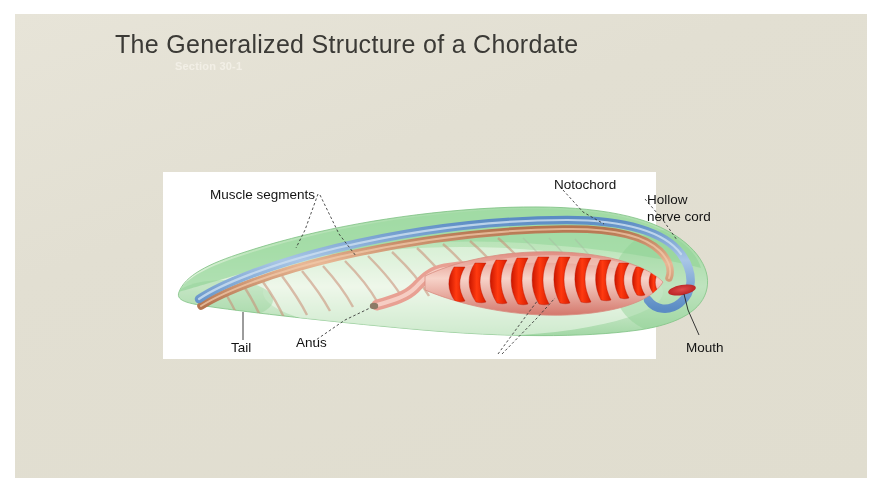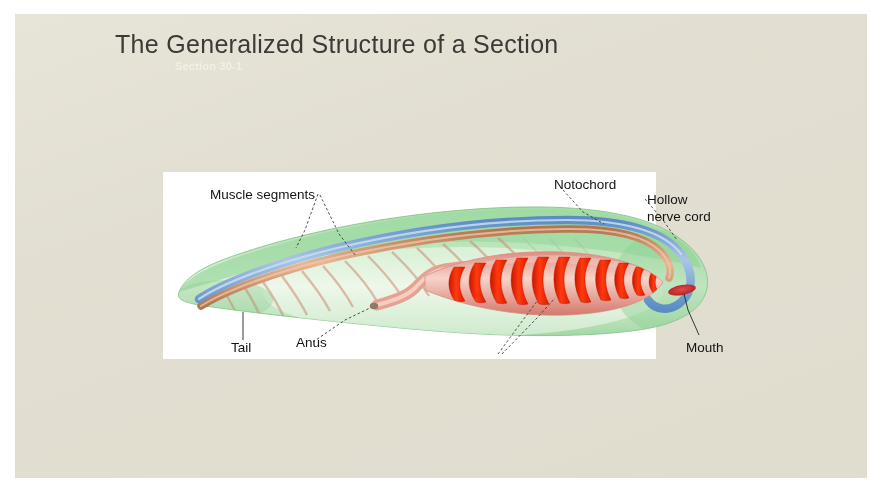--- a/index.html
+++ b/index.html
@@ -77,21 +77,21 @@
     stroke-width: 0.85;
     fill: none;
     stroke-dasharray: 2.6 2.2;
   }
 </style>
 </head>
 <body>
 
 <div id="slide">
 
-  <div id="title">The Generalized Structure of a Section</div>
+  <div id="title">The Generalized Structure of a Chordate</div>
   <div id="subtitle">Section 30-1</div>
 
   <div id="figure-box">
     <svg id="figure-svg" viewBox="0 0 565 187">
       <defs>
         <linearGradient id="bodyGrad" x1="0" y1="0" x2="0" y2="1">
           <stop offset="0%" stop-color="#a7dcaa"></stop>
           <stop offset="35%" stop-color="#bfe6bd"></stop>
           <stop offset="62%" stop-color="#e9f4e4"></stop>
           <stop offset="100%" stop-color="#a3d8a6"></stop>

